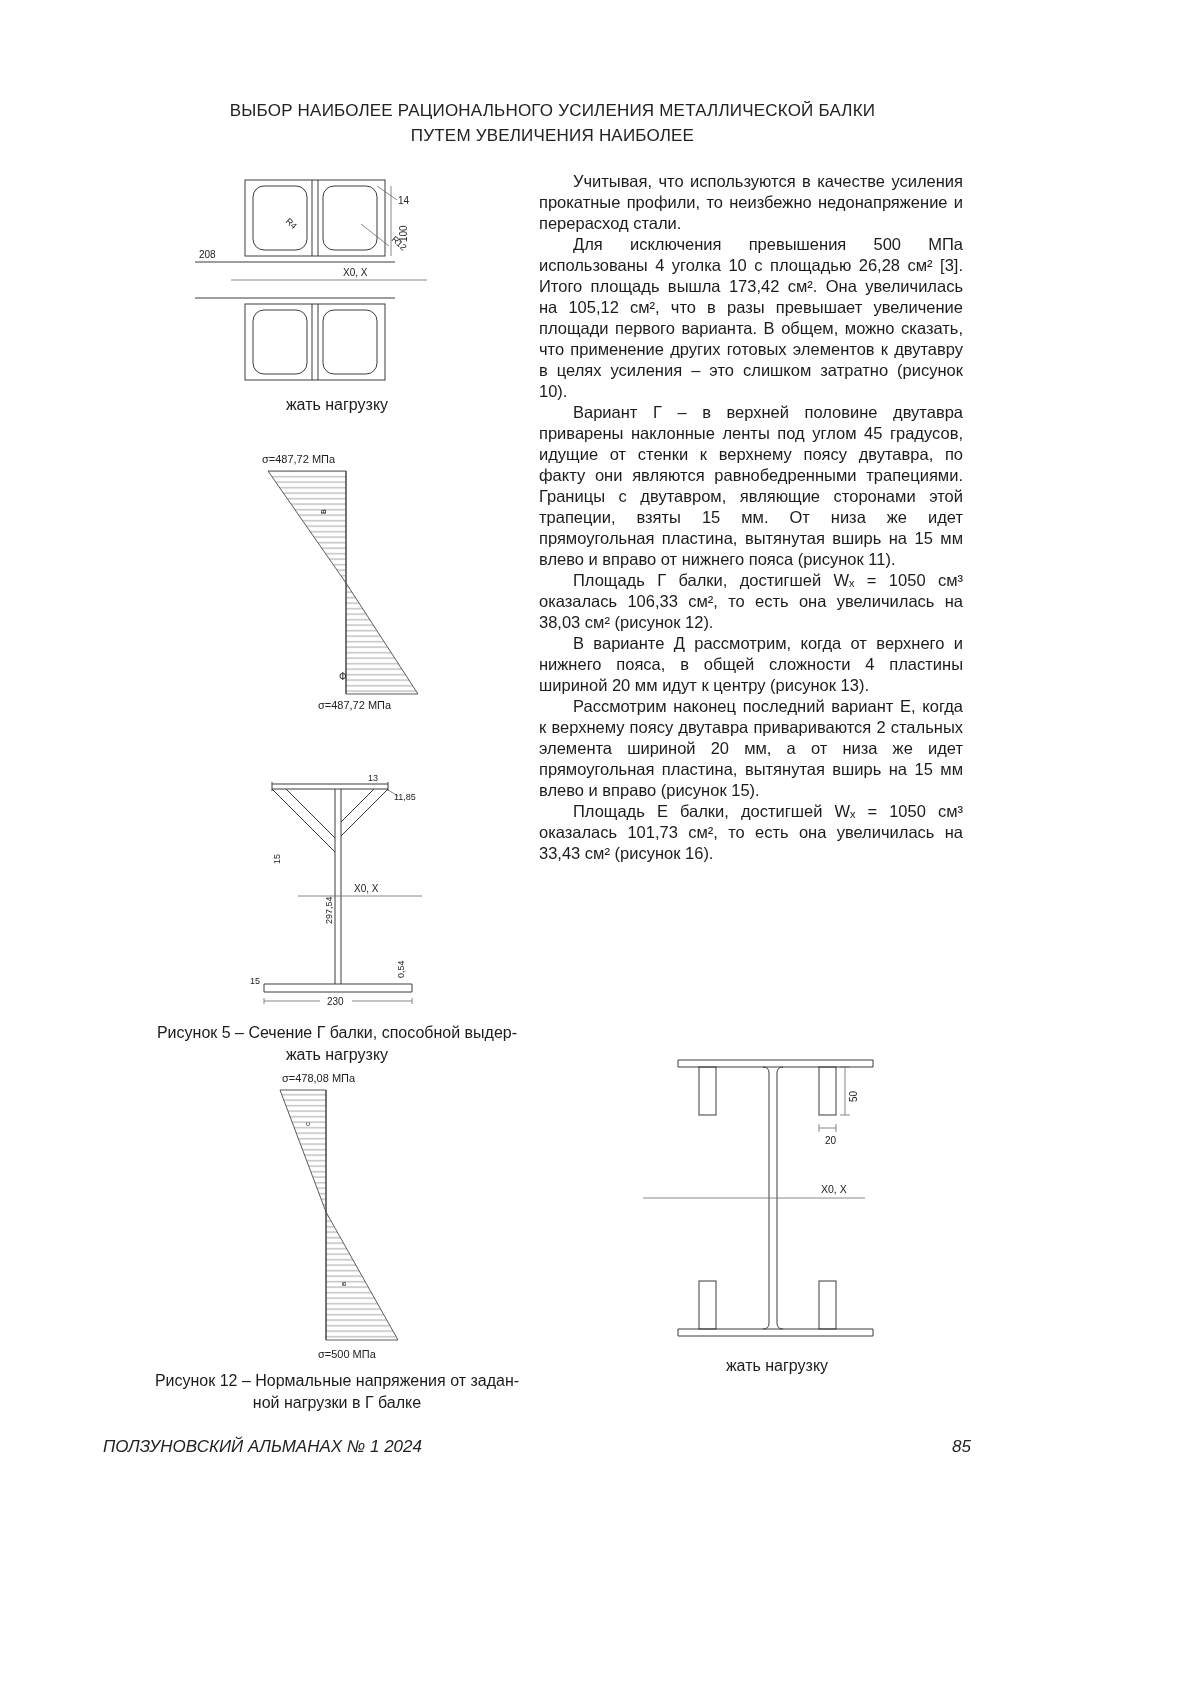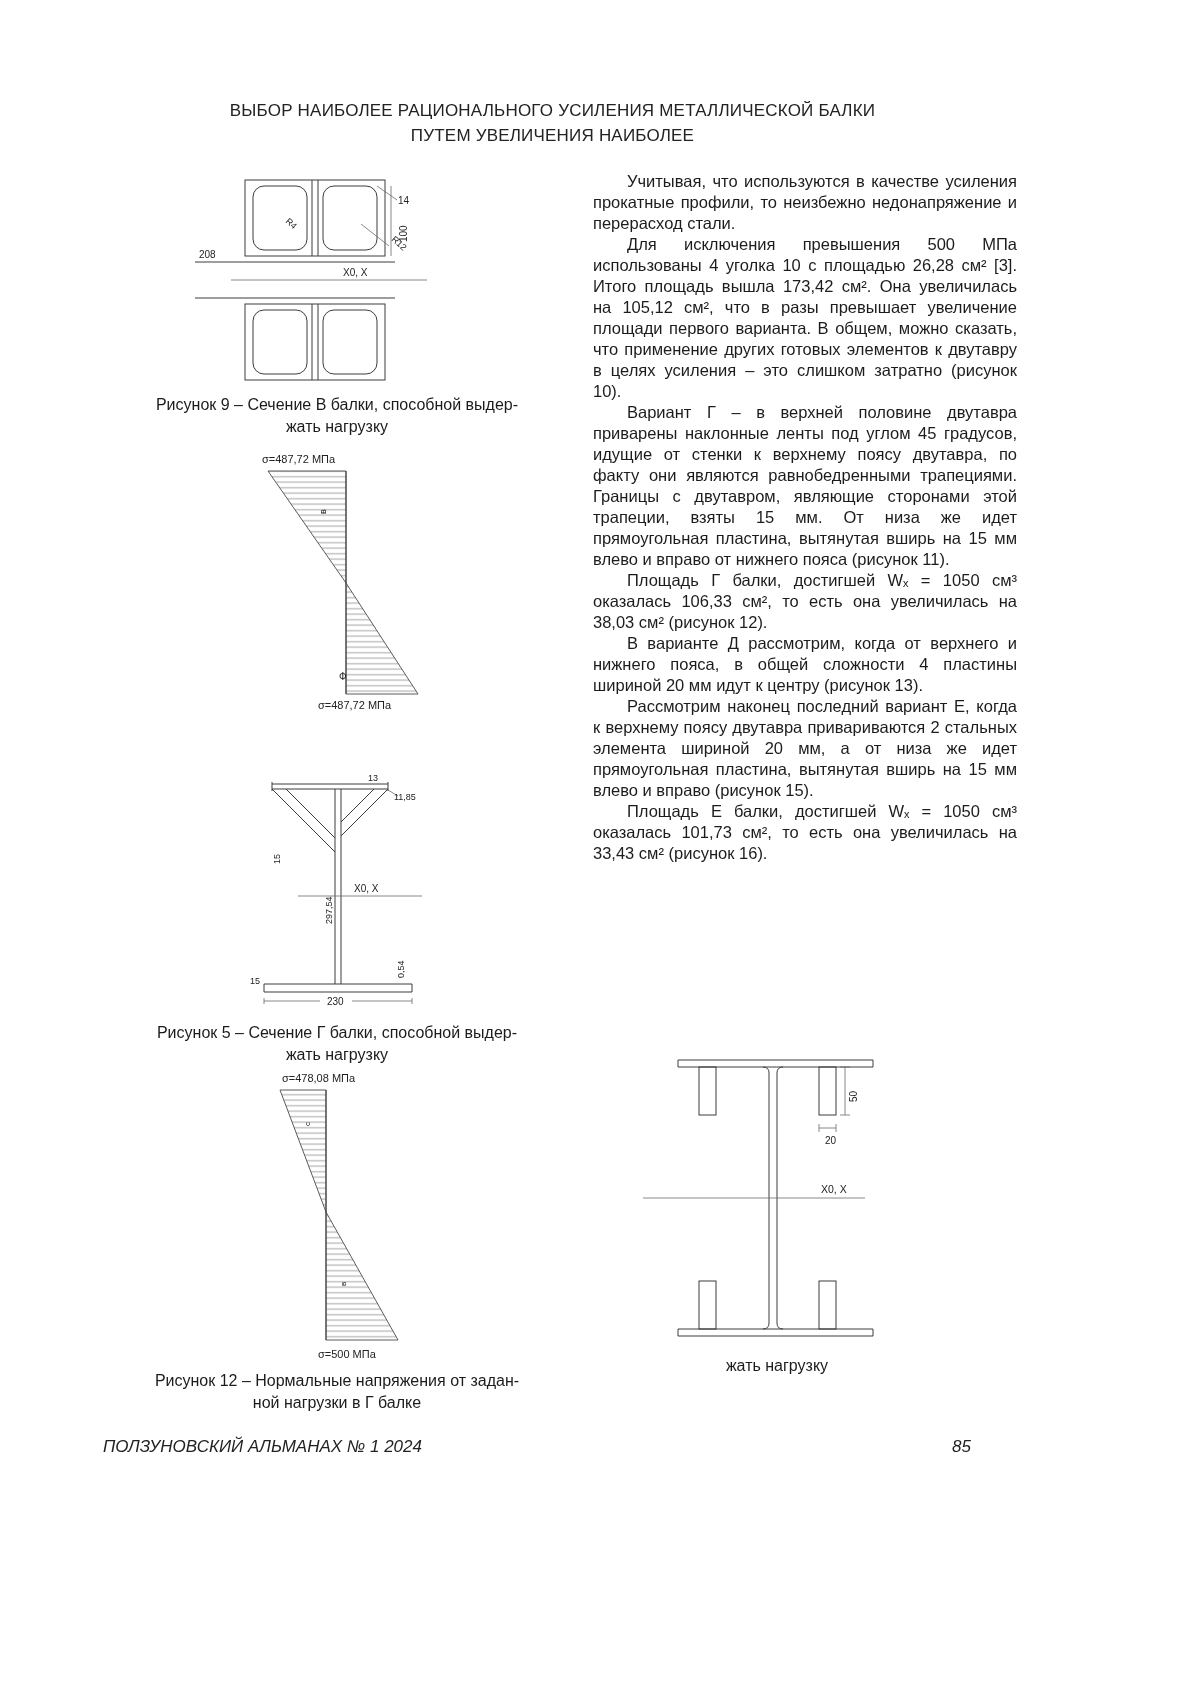--- a/index.html
+++ b/index.html
@@ -1,20 +1,20 @@
 <!DOCTYPE html>
 <html><head>
 <meta charset="utf-8">
 <style>
   * { margin:0; padding:0; box-sizing:border-box; }
   html, body { background:#ffffff; }
   body { font-family:"Liberation Sans", sans-serif; color:#1c1c1c; }
   .page { position:relative; width:1024px; height:1698px; background:#ffffff; overflow:hidden; }
   .title { position:absolute; left:120px; top:99px; width:865px; text-align:center; font-size:17px; line-height:24.5px; letter-spacing:0.2px; color:#222; }
-  .textcol { position:absolute; left:593px; top:171px; width:424px; font-size:16.5px; line-height:21px; text-align:justify; }
+  .textcol { position:absolute; left:539px; top:171px; width:424px; font-size:16.5px; line-height:21px; text-align:justify; }
   .textcol p { text-indent:34px; margin:0; }
   .caption { position:absolute; text-align:center; font-size:16px; line-height:21.5px; }
   .fig { position:absolute; }
   .fig text { font-family:"Liberation Sans", sans-serif; fill:#222; }
   .footer { position:absolute; top:1437px; font-size:17px; font-style:italic; color:#222; }
   .ln { stroke:#3c3c3c; stroke-width:1; fill:none; }
   .thin { stroke:#6a6a6a; stroke-width:0.8; fill:none; }
 </style>
 </head>
 <body>
@@ -50,21 +50,20 @@
       <line x1="198" y1="10" x2="198" y2="80"></line>
     </g>
     <text x="6" y="82" font-size="10">208</text>
     <text x="150" y="100" font-size="10">X0, X</text>
     <text x="205" y="28" font-size="10">14</text>
     <text transform="translate(214,66) rotate(-90)" font-size="10">100</text>
     <text transform="translate(92,46) rotate(42)" font-size="9">R4</text>
     <text transform="translate(198,64) rotate(42)" font-size="9">R12</text>
   </svg>
   <div class="caption" style="left:125px;top:394px;width:424px">
-    <div>Рисунок 9 – Сечение В балки, способной выдер-</div>
     <div>жать нагрузку</div>
   </div>
 
   <svg class="fig" style="left:260px;top:452px" width="168" height="260" viewBox="0 0 168 260">
     <defs>
       <pattern id="h10" width="9" height="5.5" patternUnits="userSpaceOnUse">
         <line x1="0" y1="2.7" x2="9" y2="2.7" stroke="#777" stroke-width="0.7"></line>
       </pattern>
     </defs>
     <path d="M8 19 L86 19 L86 131 Z" fill="url(#h10)" stroke="#4a4a4a" stroke-width="0.9"></path>

